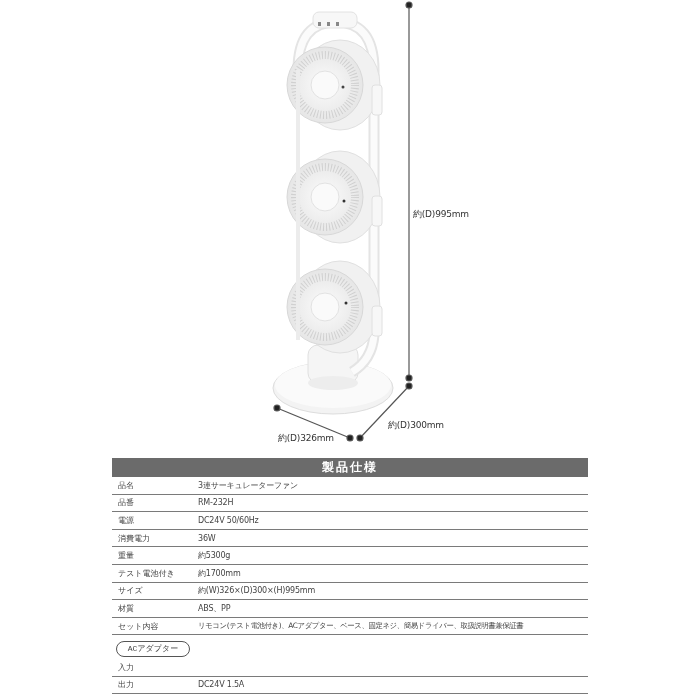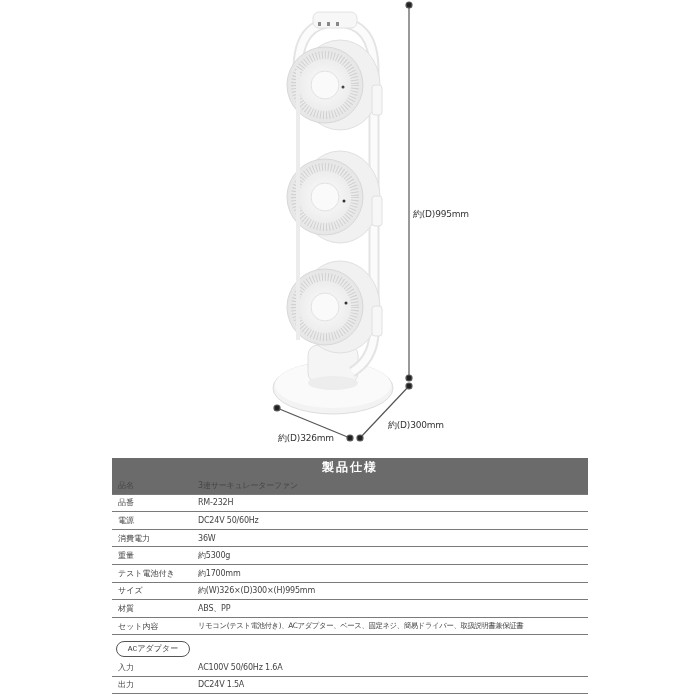--- a/index.html
+++ b/index.html
@@ -27,21 +27,21 @@
       color: #333;
       white-space: nowrap;
       font-family: "DejaVu Sans", sans-serif;
       letter-spacing: -0.2px;
     }
     .spec-header {
       position: absolute;
       left: 112px;
       top: 458px;
       width: 476px;
-      height: 37px;
+      height: 19px;
       background: #6b6b6b;
       color: #fff;
       font-weight: bold;
       font-size: 12px;
       text-align: center;
       line-height: 19px;
       letter-spacing: 2px;
       font-family: "DejaVu Sans", sans-serif;
     }
     .spec-table {
@@ -206,19 +206,18 @@
     <span class="label">セット内容</span>
     <span class="value" style="font-size:7.4px; letter-spacing:-0.4px;">リモコン(テスト電池付き)、ACアダプター、ベース、固定ネジ、簡易ドライバー、取扱説明書兼保証書</span>
   </div>
 </div>
 
 <div class="adapter-pill">ACアダプター</div>
 
 <div class="adapter-table">
   <div class="spec-row">
     <span class="label">入力</span>
-    <span class="value">AC100V 50/60Hz 1.6A</span>
   </div>
   <div class="spec-row">
     <span class="label">出力</span>
     <span class="value">DC24V 1.5A</span>
   </div>
 </div>
 
 </body></html>

